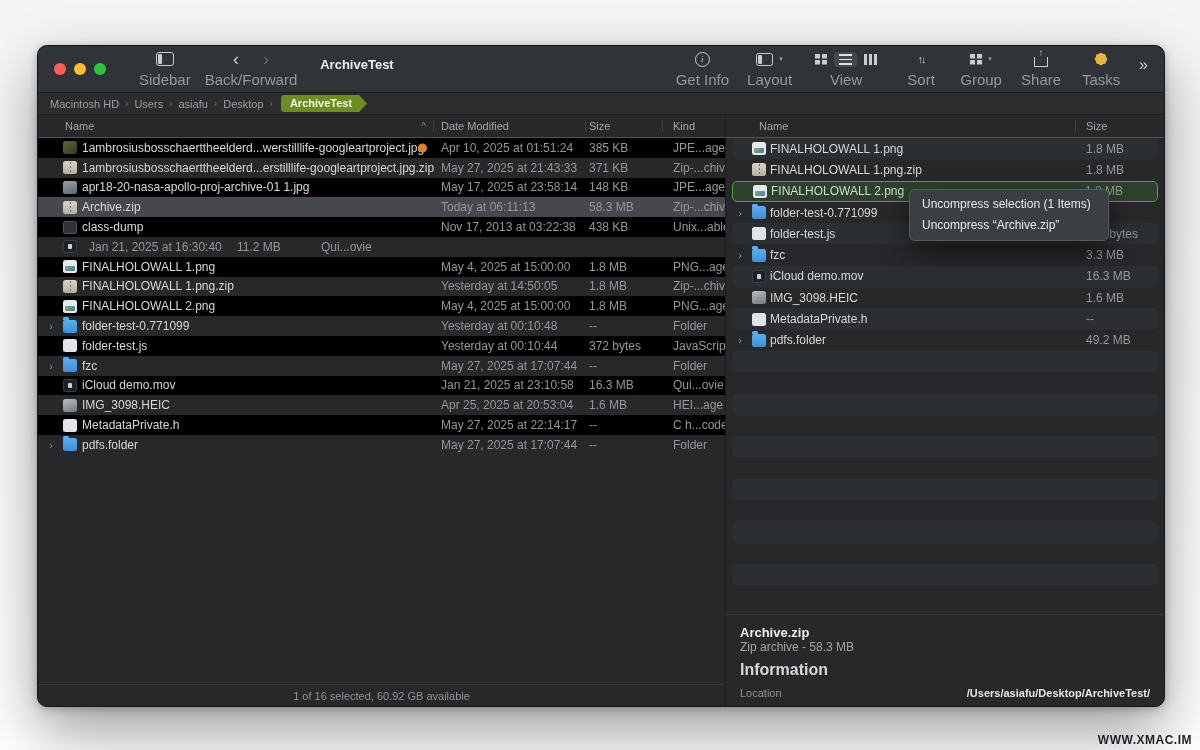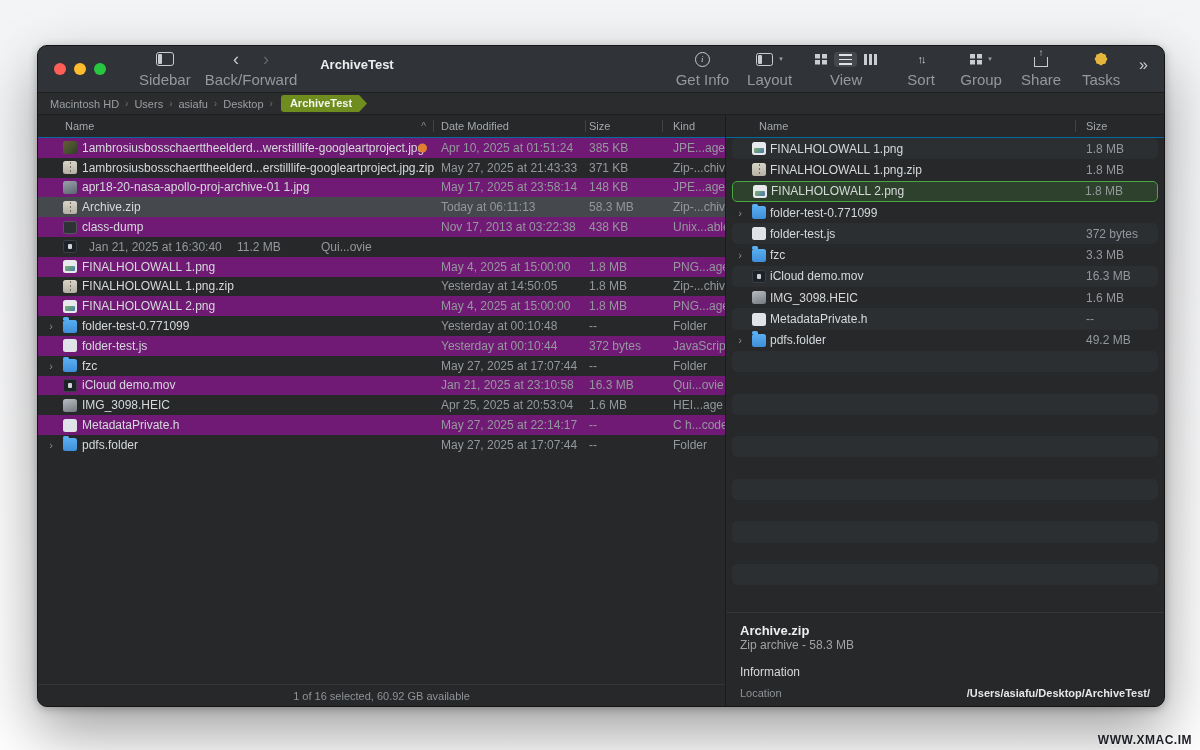--- a/index.html
+++ b/index.html
@@ -61,21 +61,21 @@
   .lh-kind{flex:1;padding-left:10px;}
   .lh-kind::after{display:none;}
   .sortc{margin-left:auto;margin-right:8px;color:#8a8e92;font-size:10px;}
   .rh{position:relative;display:flex;align-items:center;height:100%;box-sizing:border-box;}
   .rh-name{flex:1;padding-left:33px;}
   .rh-name::after{content:"";position:absolute;right:0;top:5px;bottom:5px;width:1px;background:#3f4246;}
   .rh-size{flex:0 0 88px;padding-left:10px;}
   
   #left-rows{flex:0 0 auto;}
   .lrow{height:19.8px;display:flex;align-items:center;padding-left:6px;font-size:12px;color:#d6d9db;}
-  .lrow.stripe{background:#701a75;}
+  .lrow.stripe{background:#000000;}
   .lrow.sel{background:#45494e;}
   .cell-toggle{flex:0 0 14px;text-align:center;color:#8a8e92;font-size:11px;}
   .cell-iconwrap{flex:0 0 24px;display:flex;align-items:center;justify-content:center;}
   .cell-name{flex:0 0 352px;white-space:nowrap;overflow:hidden;position:relative;padding-right:18px;box-sizing:border-box;}
   .cell-date{flex:0 0 152px;padding-left:7px;color:#94989c;white-space:nowrap;box-sizing:border-box;}
   .cell-size{flex:0 0 77px;padding-left:3px;color:#94989c;box-sizing:border-box;}
   .cell-kind{flex:1;padding-left:10px;color:#94989c;white-space:nowrap;overflow:hidden;box-sizing:border-box;}
   .dot{position:absolute;right:7px;top:50%;transform:translateY(-50%);width:9px;height:9px;border-radius:50%;background:#e0802f;display:inline-block;}
   .lstatus{margin-top:auto;height:22px;border-top:1px solid #333639;display:flex;align-items:center;justify-content:center;
     font-size:11px;color:#8f9397;flex:0 0 auto;}
@@ -103,21 +103,21 @@
   .fi-png::after{content:"";position:absolute;left:2px;right:2px;bottom:2px;height:5px;
     background:linear-gradient(135deg,#7fb06a,#4a7ab0);border-radius:1px;}
   .fi-doc{background:#e0e3e7;}
   .fi-heic{background:linear-gradient(160deg,#b9bec4,#74797f);}
   .fi-folder{background:linear-gradient(180deg,#58aef0,#3f8ed8);border-radius:2px 2.5px 2.5px 2.5px;}
   .fi-folder::before{content:"";position:absolute;top:-2.5px;left:0;width:6px;height:3px;background:#58aef0;border-radius:1.5px 1.5px 0 0;}
   
   .info-panel{border-top:1px solid #333639;padding:10px 14px 8px;flex:0 0 auto;}
   .ip-title{font-size:13px;font-weight:700;color:#eceeef;}
   .ip-sub{font-size:12px;color:#a3a3a3;}
-  .ip-sec{font-size:12px;font-weight:400;color:#d6d9db;margin-top:13px;}
+  .ip-sec{font-size:16px;font-weight:700;color:#d6d9db;margin-top:7px;}
   .ip-loc{display:flex;justify-content:space-between;align-items:flex-end;margin-top:8px;}
   .ip-loc-label{font-size:11px;color:#8f9397;}
   .ip-loc-value{font-size:11px;font-weight:700;color:#e4e6e8;}
   
   .ctx{position:absolute;left:871px;top:143px;min-width:198px;background:#3b3e42;border:1px solid #56595d;
     border-radius:6px;box-shadow:0 10px 28px rgba(0,0,0,.55);padding:4px 0;z-index:50;}
   .ctx-item{padding:2px 12px;font-size:12px;color:#e8eaec;line-height:17px;white-space:nowrap;}
   
   .watermark{position:absolute;right:8px;bottom:3px;font-size:12px;font-weight:700;letter-spacing:.5px;
     color:#1b1e24;text-shadow:0 1px 1px rgba(255,255,255,.55);}
@@ -541,16 +541,20 @@
         <div class="ip-sub">Zip archive - 58.3 MB</div>
         <div class="ip-sec">Information</div>
         <div class="ip-loc">
           <span class="ip-loc-label">Location</span>
           <span class="ip-loc-value">/Users/asiafu/Desktop/ArchiveTest/</span>
         </div>
       </div>
     </div>
   </div>
 
+  <div class="ctx">
+    <div class="ctx-item">Uncompress selection (1 Items)</div>
+    <div class="ctx-item">Uncompress “Archive.zip”</div>
+  </div>
 
 </div>
 
 <div class="watermark">WWW.XMAC.IM</div>
 
 </body></html>

